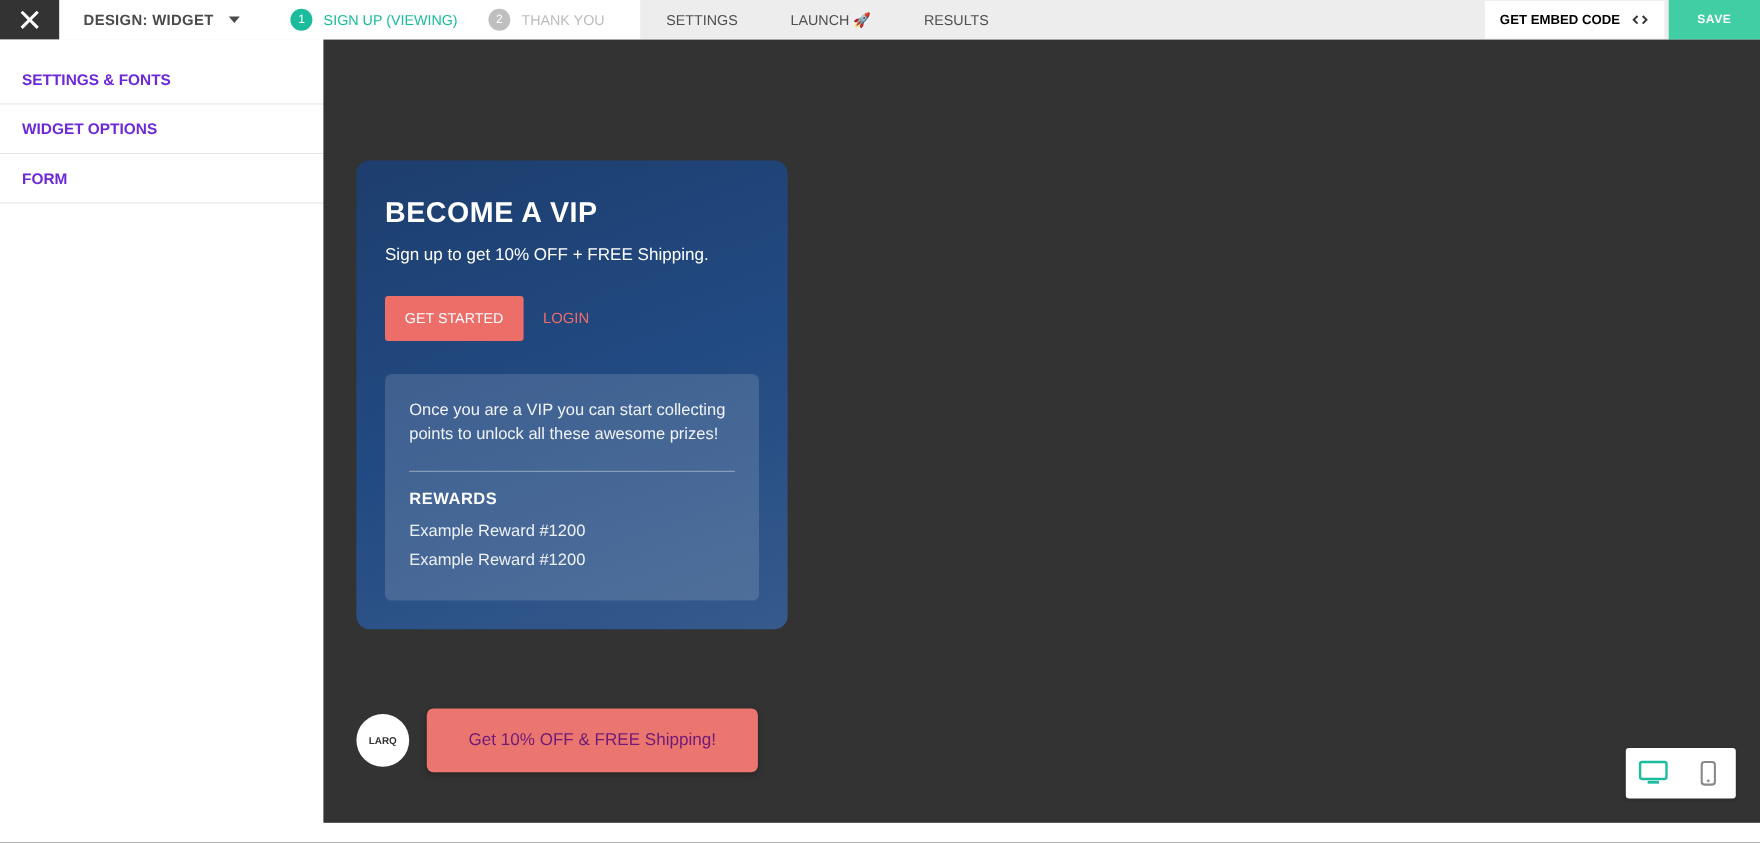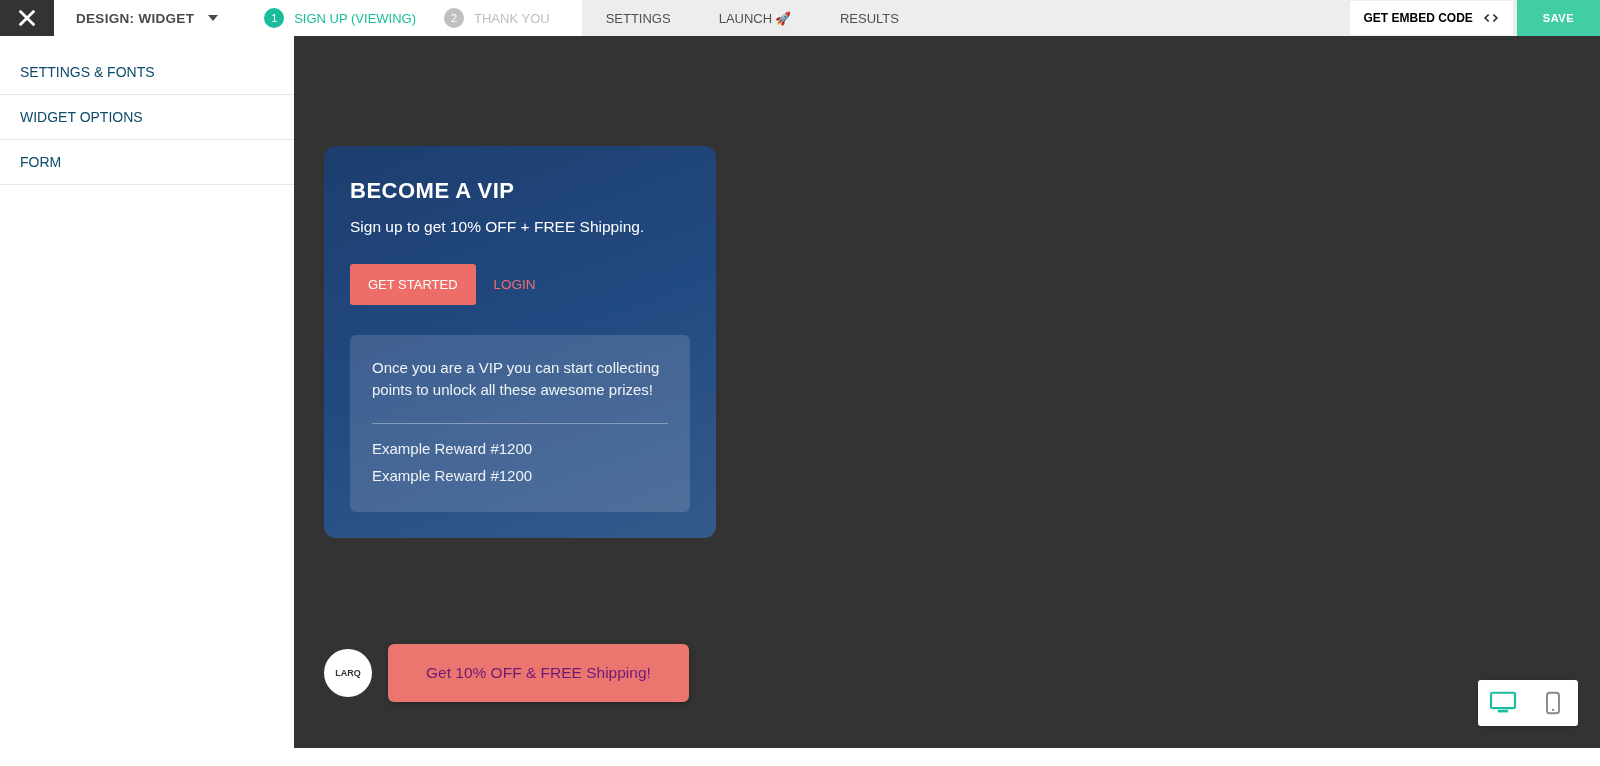--- a/index.html
+++ b/index.html
@@ -114,22 +114,22 @@
 }
 .sidebar {
   width: 294px;
   background: #fff;
   padding: 14px 0 0 0;
 }
 .sidebar .s-item {
   padding: 14px 20px;
   border-bottom: 1px solid #e6e6e6;
   font-size: 14px;
-  color: #0c4a6e;
-  font-weight: 400;
+  color: #6d28d9;
+  font-weight: 700;
   cursor: pointer;
 }
 
 .canvas {
   flex: 1;
   background: #333333;
   position: relative;
   padding: 0;
 }
 
@@ -138,21 +138,21 @@
   left: 30px;
   top: 110px;
   width: 392px;
   background: linear-gradient(160deg, #1d3e6e 0%, #224a82 50%, #355a8c 100%);
   border-radius: 12px;
   padding: 32px 26px 26px 26px;
   color: #fff;
   font-family: 'Segoe UI', Arial, sans-serif;
 }
 .widget h1 {
-  font-size: 22px;
+  font-size: 26px;
   font-weight: 700;
   letter-spacing: 0.5px;
 }
 .widget .sub {
   margin-top: 14px;
   font-size: 15.5px;
 }
 .widget .row-btn {
   margin-top: 28px;
   display: flex;
@@ -321,20 +321,21 @@
     <div class="widget">
       <h1>BECOME A VIP</h1>
       <div class="sub">Sign up to get 10% OFF + FREE Shipping.</div>
       <div class="row-btn">
         <button class="getstarted">GET STARTED</button>
         <span class="login-link">LOGIN</span>
       </div>
       <div class="card">
         <div class="desc">Once you are a VIP you can start collecting points to unlock all these awesome prizes!</div>
         <hr>
+        <div class="rew-h">REWARDS</div>
         <div class="rew-row">
           <span>Example Reward #1</span>
           <span>200</span>
         </div>
         <div class="rew-row">
           <span>Example Reward #1</span>
           <span>200</span>
         </div>
       </div>
     </div>

